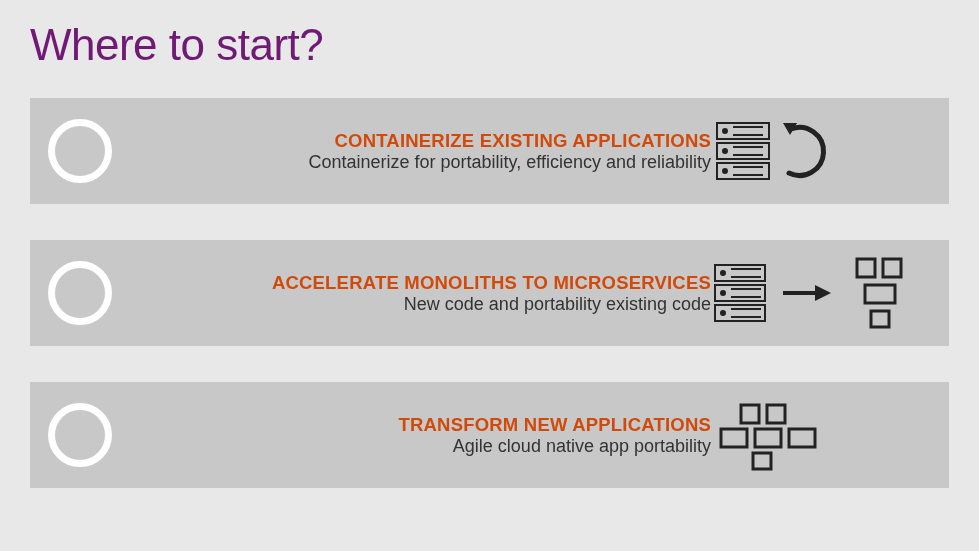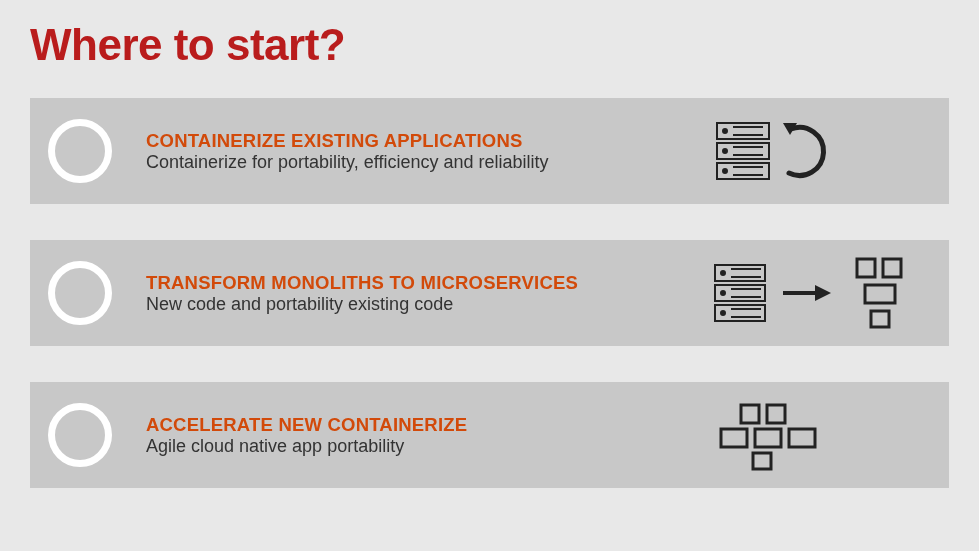--- a/index.html
+++ b/index.html
@@ -5,42 +5,42 @@
   * { box-sizing: border-box; margin: 0; padding: 0; }
   html, body { width: 979px; height: 551px; }
   body {
     background: #e8e8e8;
     font-family: "Segoe UI", "Segoe UI Light", Arial, sans-serif;
     padding: 20px 30px;
     overflow: hidden;
   }
   .title {
     font-size: 44px;
-    font-weight: 700;
-    color: #b91c1c;
+    font-weight: 400;
+    color: #701a75;
     margin-bottom: 28px;
     letter-spacing: -0.5px;
   }
   .rows { display: flex; flex-direction: column; gap: 36px; }
   .row {
     background: #c8c8c8;
     height: 106px;
     display: flex;
     align-items: center;
     padding: 0 18px;
     position: relative;
   }
   .circle {
     width: 64px; height: 64px;
     border: 7px solid #fff;
     border-radius: 50%;
     flex: 0 0 auto;
     margin-right: 34px;
   }
-  .text { flex: 1 1 auto; }
+  .text { flex: 1 1 auto; text-align: right; }
   .heading {
     color: #d24a0a;
     font-weight: 600;
     font-size: 18.5px;
     letter-spacing: 0.2px;
   }
   .desc {
     color: #333;
     font-size: 18px;
     font-weight: 400;
@@ -91,21 +91,21 @@
           <path d="M 80 14 A 24 24 0 1 1 78 58"></path>
         </g>
         <polygon points="72,8 86,8 79,20" fill="#222"></polygon>
       </svg>
     </div>
   </div>
 
   <div class="row">
     <div class="circle"></div>
     <div class="text">
-      <div class="heading">TRANSFORM MONOLITHS TO MICROSERVICES</div>
+      <div class="heading">ACCELERATE MONOLITHS TO MICROSERVICES</div>
       <div class="desc">New code and portability existing code</div>
     </div>
     <div class="iconzone">
       <svg width="220" height="76" viewBox="0 0 220 76">
 
         <g stroke="#222" stroke-width="2" fill="none">
           <rect x="4" y="10" width="50" height="16"></rect>
           <rect x="4" y="30" width="50" height="16"></rect>
           <rect x="4" y="50" width="50" height="16"></rect>
           <circle cx="12" cy="18" r="2" fill="#222"></circle>
@@ -130,21 +130,21 @@
           <rect x="154" y="30" width="30" height="18"></rect>
           <rect x="160" y="56" width="18" height="16"></rect>
         </g>
       </svg>
     </div>
   </div>
 
   <div class="row">
     <div class="circle"></div>
     <div class="text">
-      <div class="heading">ACCELERATE NEW CONTAINERIZE</div>
+      <div class="heading">TRANSFORM NEW APPLICATIONS</div>
       <div class="desc">Agile cloud native app portability</div>
     </div>
     <div class="iconzone">
       <svg width="180" height="72" viewBox="0 0 180 72">
         <g stroke="#222" stroke-width="3" fill="none">
           <rect x="30" y="6" width="18" height="18"></rect>
           <rect x="56" y="6" width="18" height="18"></rect>
           <rect x="10" y="30" width="26" height="18"></rect>
           <rect x="44" y="30" width="26" height="18"></rect>
           <rect x="78" y="30" width="26" height="18"></rect>

